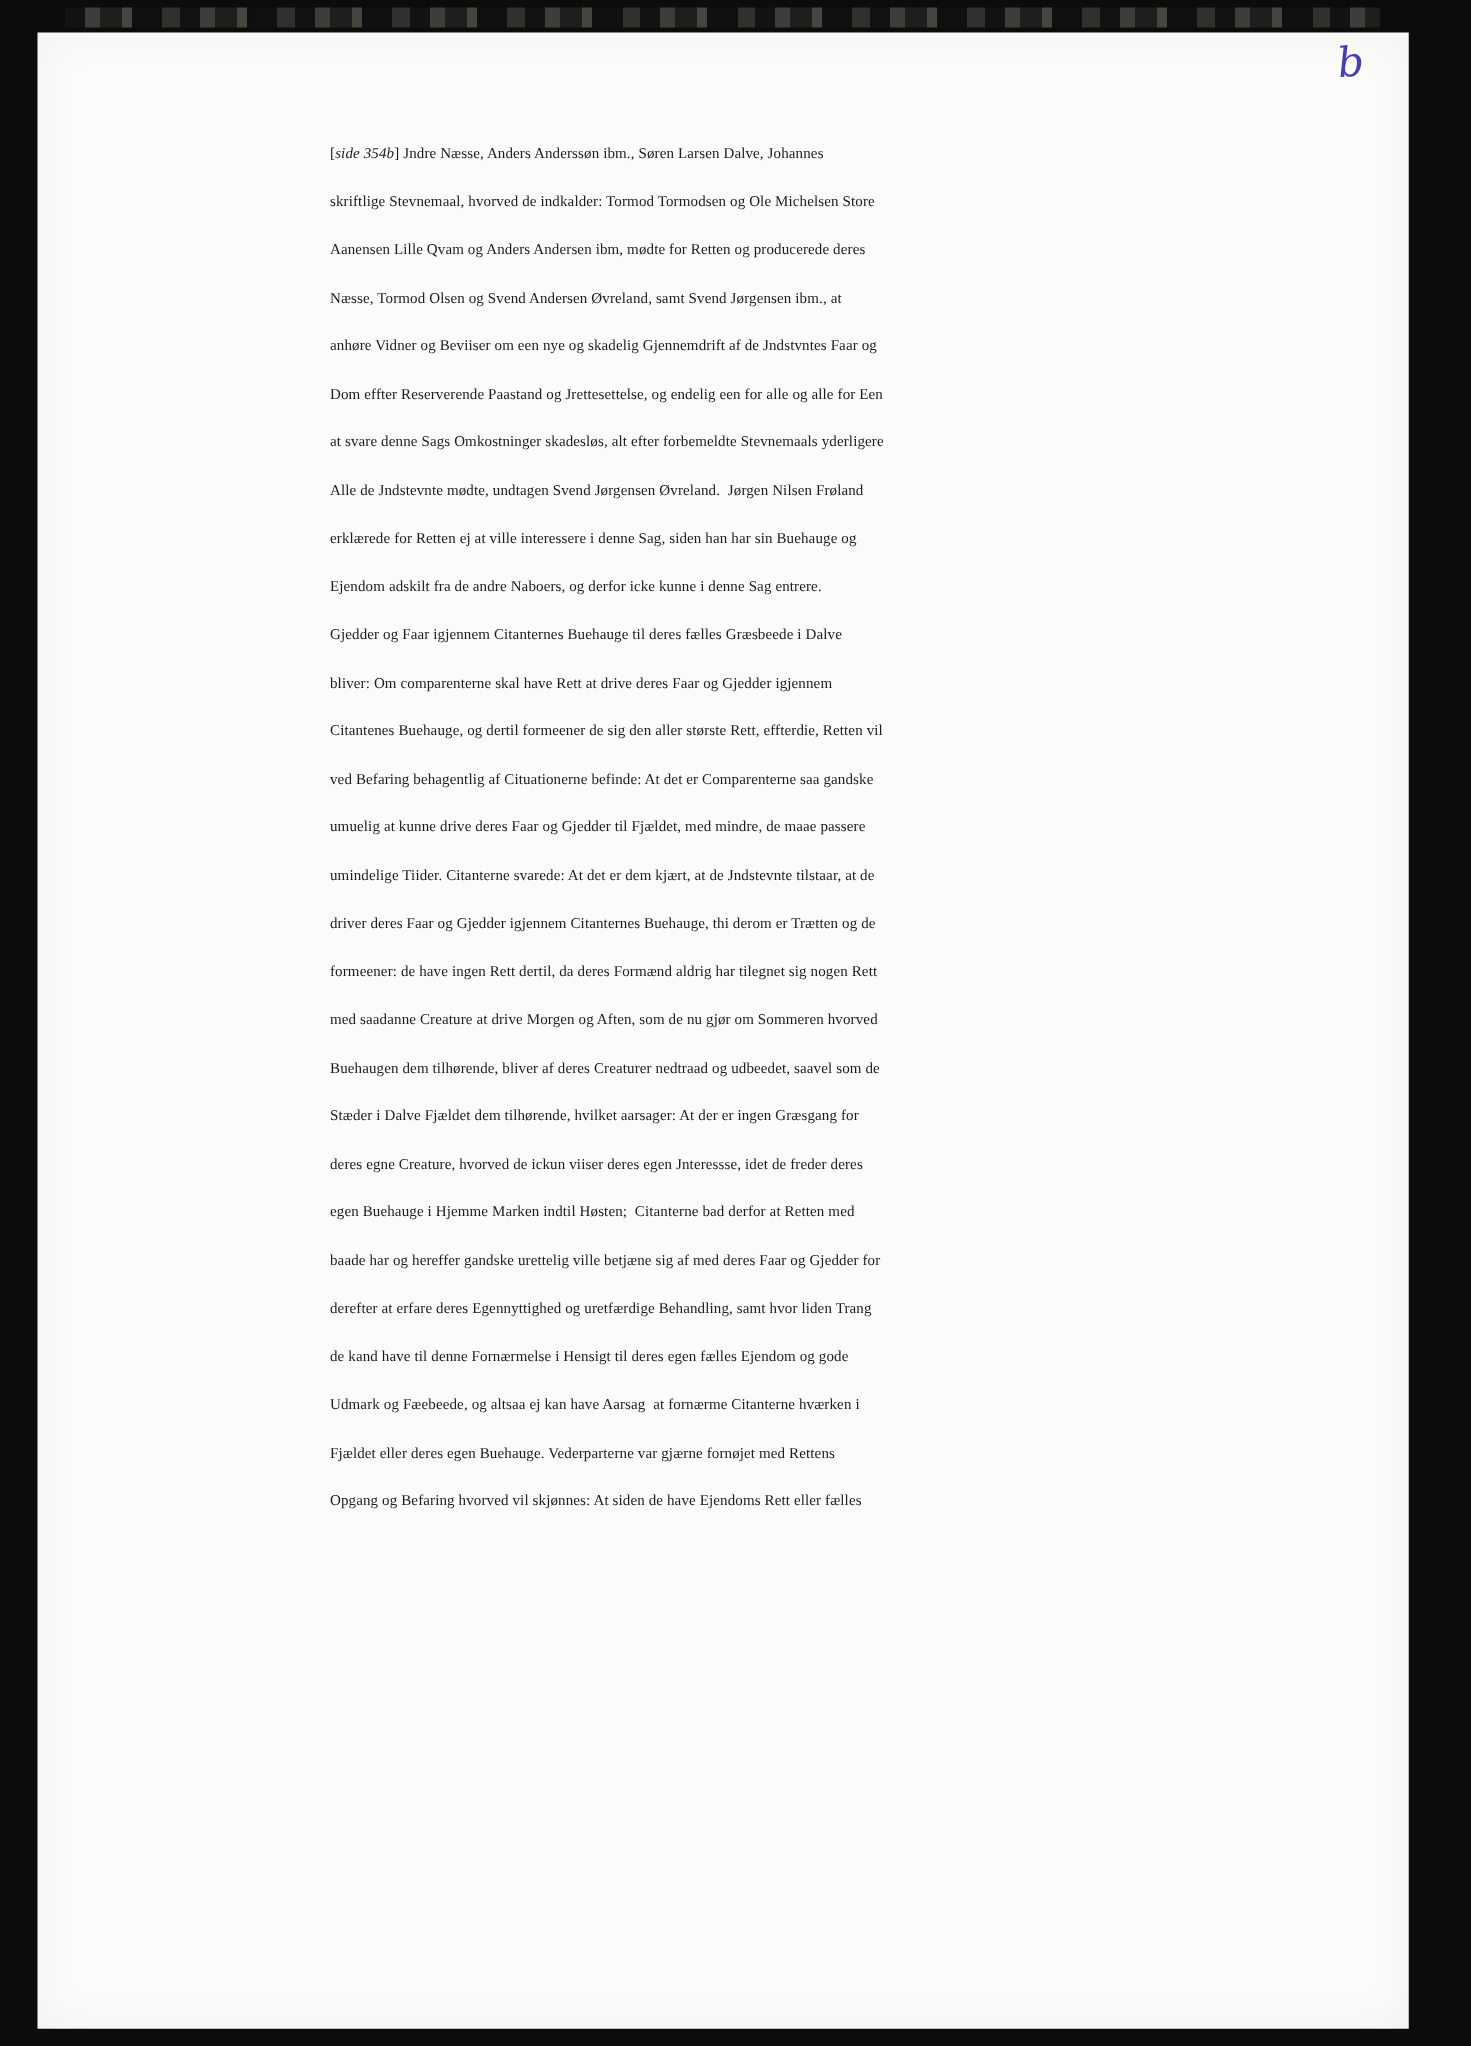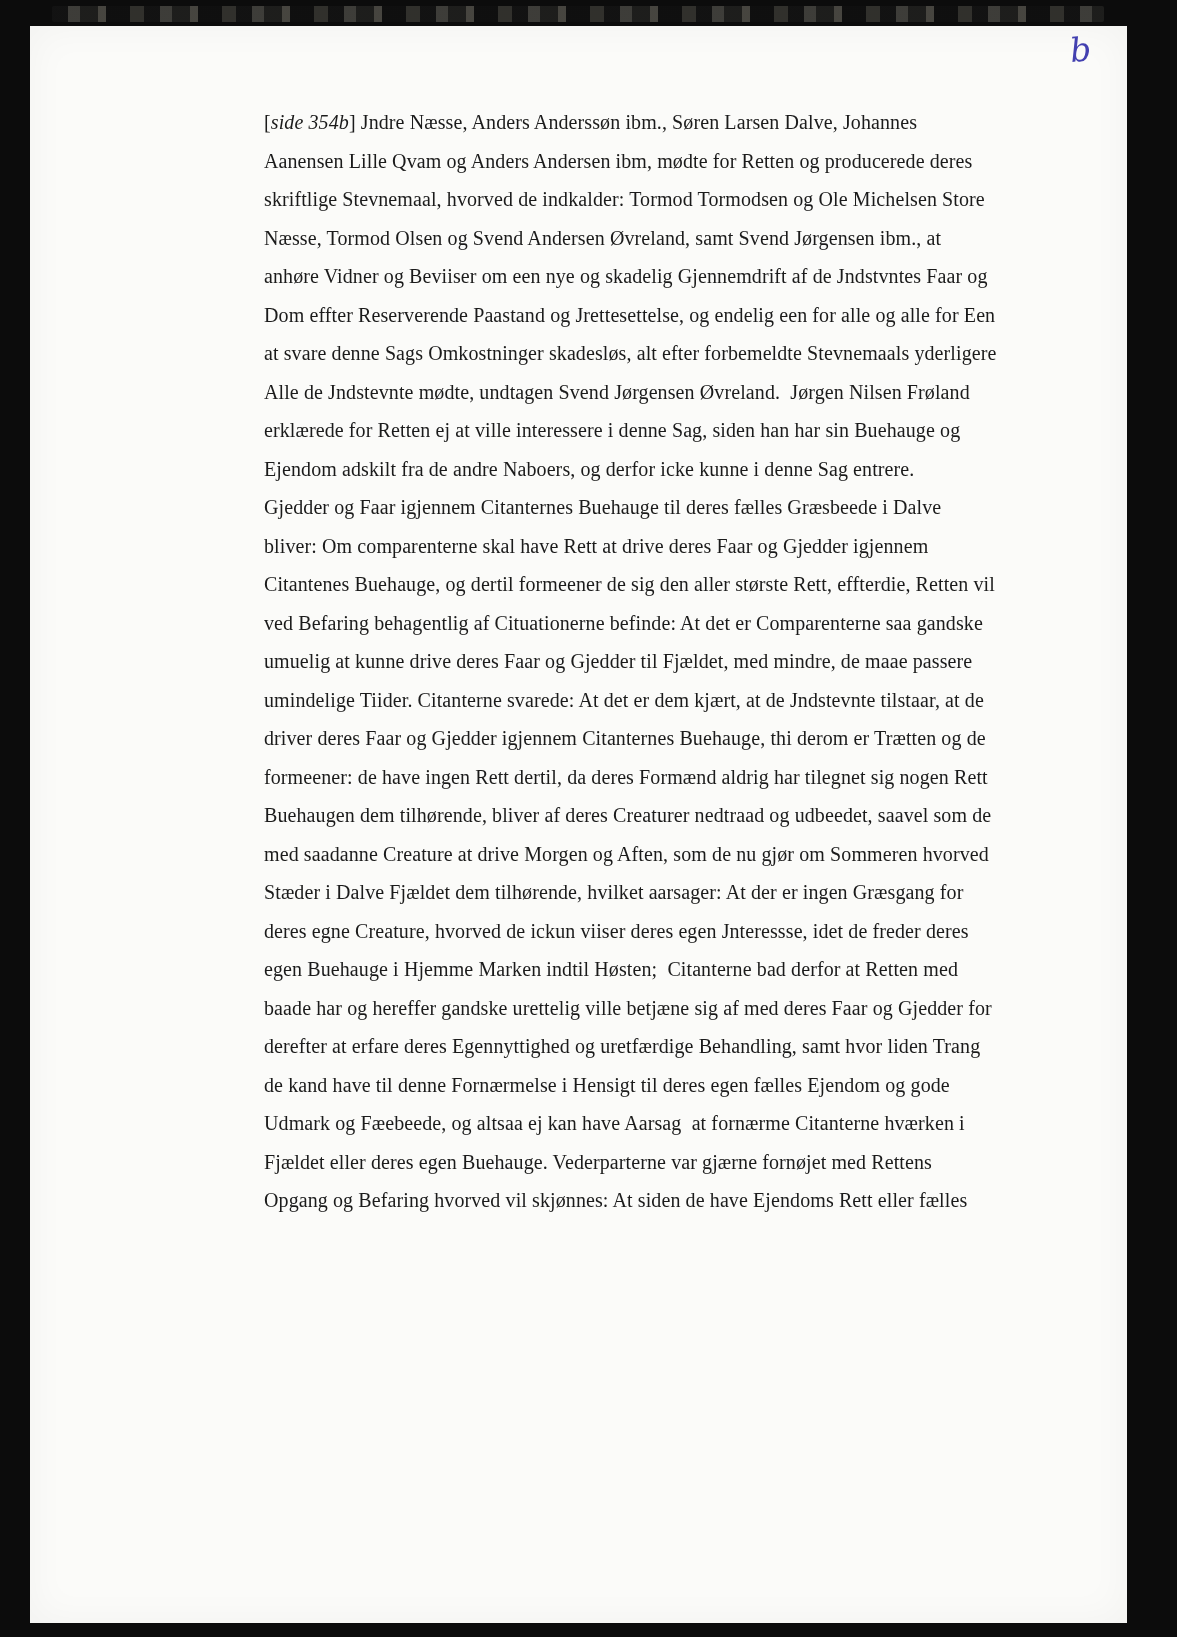--- a/index.html
+++ b/index.html
@@ -25,21 +25,21 @@
   .handwritten-note {
     position:absolute; top:4px; left:1040px;
     font-family:"DejaVu Serif", serif;
     font-style:italic;
     font-size:33px;
     color:#4340b0;
     transform:rotate(-5deg);
   }
   .text-block {
     position:absolute; left:234px; top:77px; width:820px;
-    font-size:20px;
+    font-size:12px;
     color:#1b1b1b;
   }
   .line {
     white-space:pre;
     line-height:38.5px;
     height:38.5px;
     letter-spacing:0.1px;
   }
   .it { font-style:italic; }
 </style>
@@ -48,39 +48,39 @@
 
 <div class="book-edges"></div>
 
 <div class="page">
 
   <div class="handwritten-note">b</div>
 
   <div class="text-block">
 
     <div class="line"><span>[</span><span class="it">side 354b</span><span>] Jndre Næsse, Anders Anderssøn ibm., Søren Larsen Dalve, Johannes</span></div>
+    <div class="line">skriftlige Stevnemaal, hvorved de indkalder: Tormod Tormodsen og Ole Michelsen Store</div>
     <div class="line">Aanensen Lille Qvam og Anders Andersen ibm, mødte for Retten og producerede deres</div>
-    <div class="line">skriftlige Stevnemaal, hvorved de indkalder: Tormod Tormodsen og Ole Michelsen Store</div>
     <div class="line">Næsse, Tormod Olsen og Svend Andersen Øvreland, samt Svend Jørgensen ibm., at</div>
     <div class="line">anhøre Vidner og Beviiser om een nye og skadelig Gjennemdrift af de Jndstvntes Faar og</div>
     <div class="line">Dom effter Reserverende Paastand og Jrettesettelse, og endelig een for alle og alle for Een</div>
     <div class="line">at svare denne Sags Omkostninger skadesløs, alt efter forbemeldte Stevnemaals yderligere</div>
     <div class="line">Alle de Jndstevnte mødte, undtagen Svend Jørgensen Øvreland.  Jørgen Nilsen Frøland</div>
     <div class="line">erklærede for Retten ej at ville interessere i denne Sag, siden han har sin Buehauge og</div>
     <div class="line">Ejendom adskilt fra de andre Naboers, og derfor icke kunne i denne Sag entrere.</div>
     <div class="line">Gjedder og Faar igjennem Citanternes Buehauge til deres fælles Græsbeede i Dalve</div>
     <div class="line">bliver: Om comparenterne skal have Rett at drive deres Faar og Gjedder igjennem</div>
     <div class="line">Citantenes Buehauge, og dertil formeener de sig den aller største Rett, effterdie, Retten vil</div>
     <div class="line">ved Befaring behagentlig af Cituationerne befinde: At det er Comparenterne saa gandske</div>
     <div class="line">umuelig at kunne drive deres Faar og Gjedder til Fjældet, med mindre, de maae passere</div>
     <div class="line">umindelige Tiider. Citanterne svarede: At det er dem kjært, at de Jndstevnte tilstaar, at de</div>
     <div class="line">driver deres Faar og Gjedder igjennem Citanternes Buehauge, thi derom er Trætten og de</div>
     <div class="line">formeener: de have ingen Rett dertil, da deres Formænd aldrig har tilegnet sig nogen Rett</div>
+    <div class="line">med saadanne Creature at drive Morgen og Aften, som de nu gjør om Sommeren hvorved</div>
     <div class="line">Buehaugen dem tilhørende, bliver af deres Creaturer nedtraad og udbeedet, saavel som de</div>
-    <div class="line">med saadanne Creature at drive Morgen og Aften, som de nu gjør om Sommeren hvorved</div>
     <div class="line">Stæder i Dalve Fjældet dem tilhørende, hvilket aarsager: At der er ingen Græsgang for</div>
     <div class="line">deres egne Creature, hvorved de ickun viiser deres egen Jnteressse, idet de freder deres</div>
     <div class="line">egen Buehauge i Hjemme Marken indtil Høsten;  Citanterne bad derfor at Retten med</div>
     <div class="line">baade har og hereffer gandske urettelig ville betjæne sig af med deres Faar og Gjedder for</div>
     <div class="line">derefter at erfare deres Egennyttighed og uretfærdige Behandling, samt hvor liden Trang</div>
     <div class="line">de kand have til denne Fornærmelse i Hensigt til deres egen fælles Ejendom og gode</div>
     <div class="line">Udmark og Fæebeede, og altsaa ej kan have Aarsag  at fornærme Citanterne hværken i</div>
     <div class="line">Fjældet eller deres egen Buehauge. Vederparterne var gjærne fornøjet med Rettens</div>
     <div class="line">Opgang og Befaring hvorved vil skjønnes: At siden de have Ejendoms Rett eller fælles</div>
 

